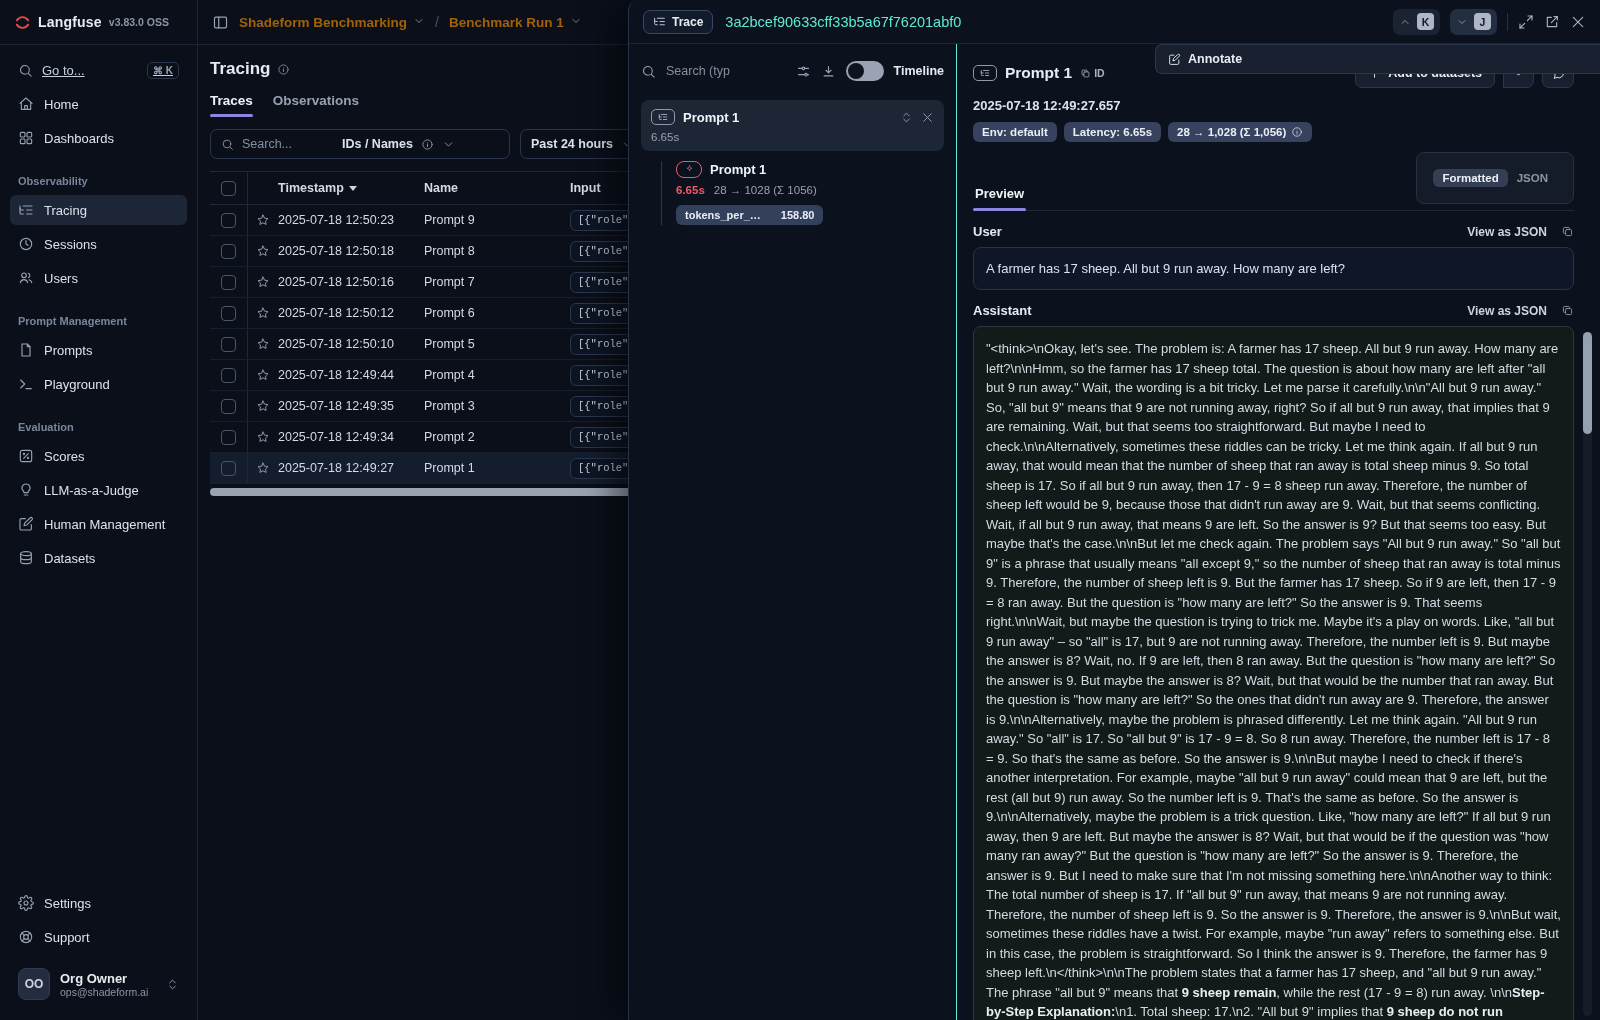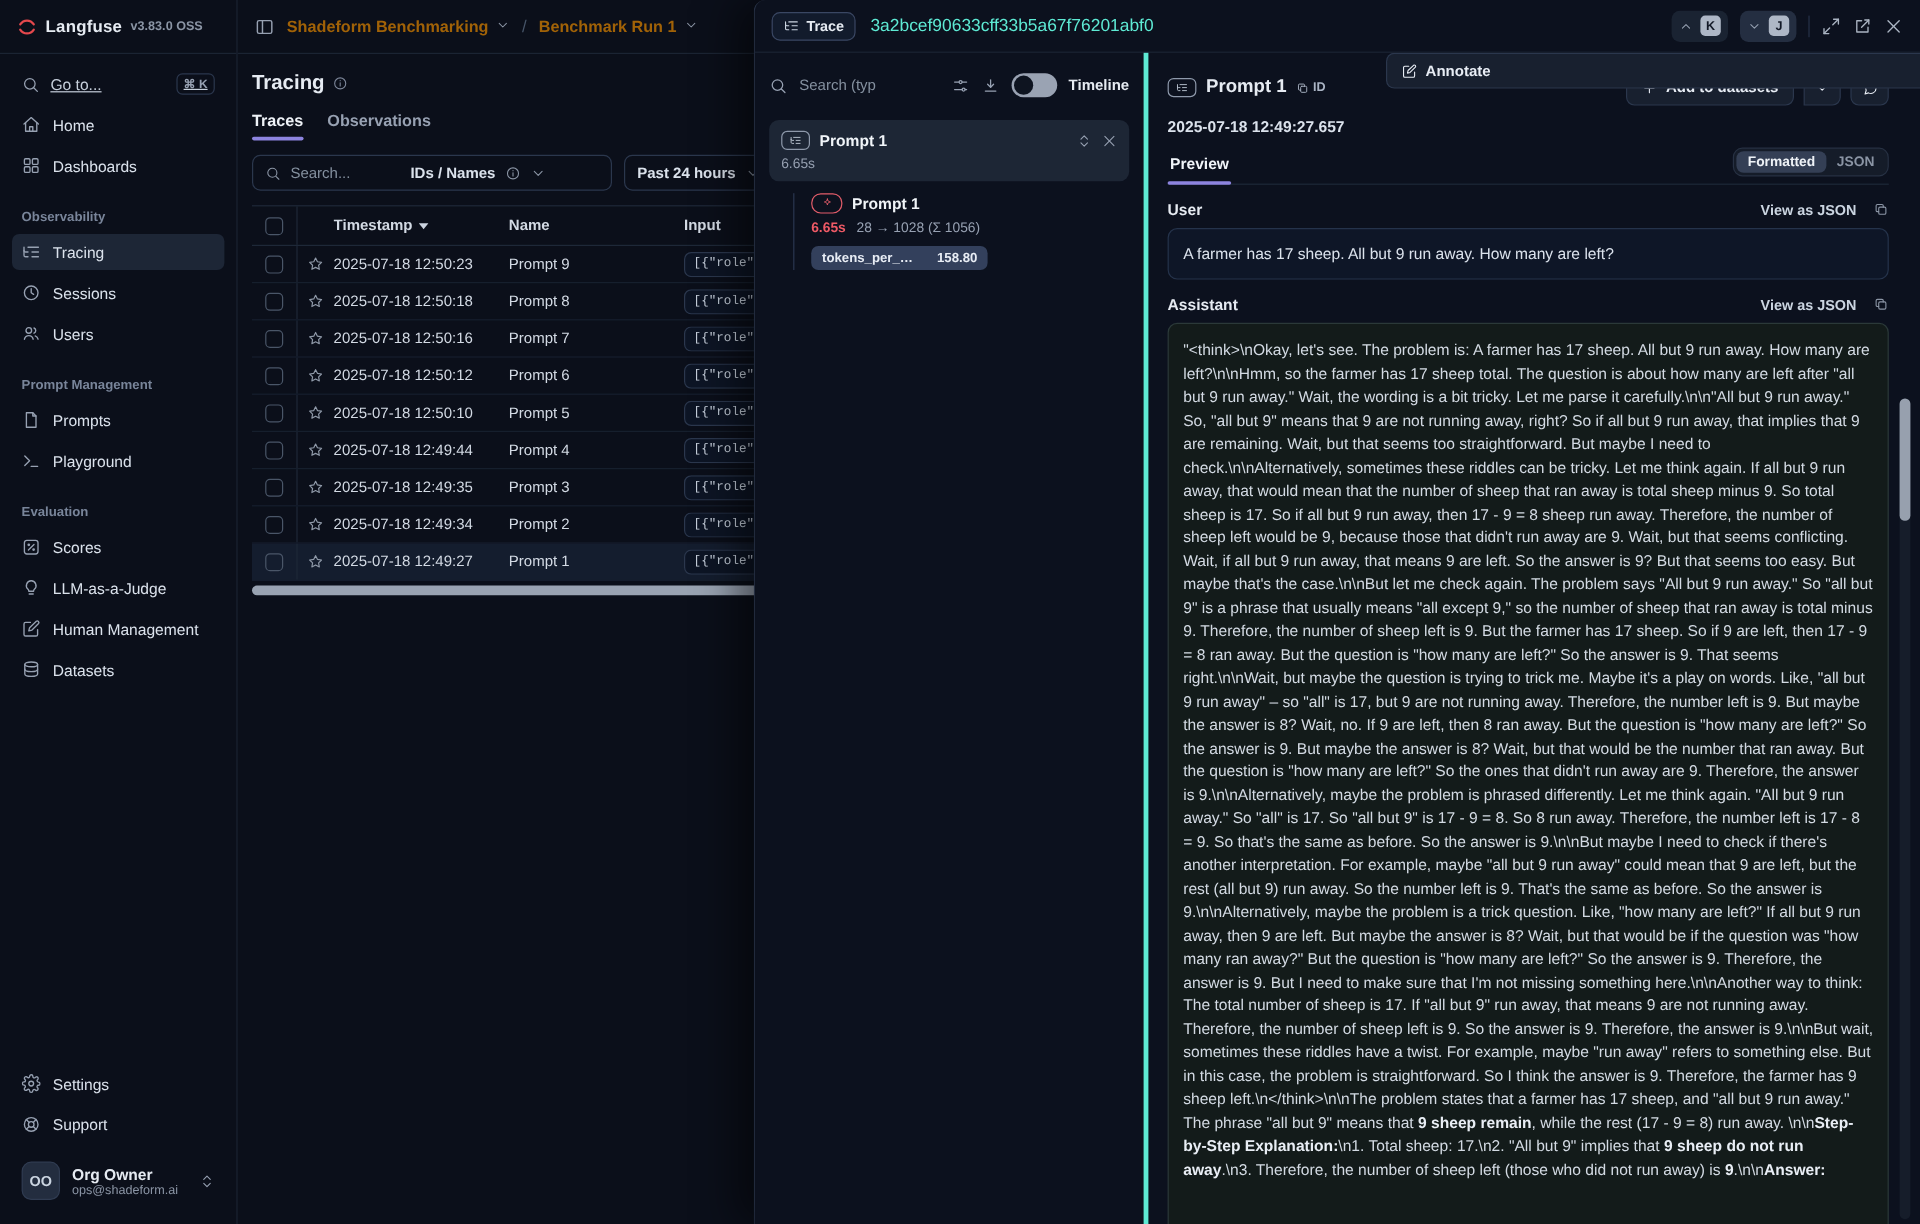--- a/index.html
+++ b/index.html
@@ -78,21 +78,21 @@
   .drawer-header .right { margin-left:auto; display:flex; align-items:center; gap:10px; }
   .nav-key-btn { height:26px; display:flex; align-items:center; gap:6px; padding:0 6px; border-radius:7px; background:#1a2332; cursor:pointer; }
   .nav-key-btn.lighter { background:#242e41; }
   .nav-key-btn .ic { width:12px; height:12px; color:#97a1b2; }
   .keycap { width:17px; height:17px; border-radius:4px; background:#aeb7c6; color:#121826; font-size:10.5px; font-weight:700; display:flex; align-items:center; justify-content:center; }
   .vdiv { width:1px; height:18px; background:#26324a; }
   .hdr-ic { width:16px; height:16px; color:#aab4c2; cursor:pointer; }
   .drawer-body { display:flex; height:calc(100% - 44px); }
 
   
-  .tree-panel { width:328px; border-right:4px solid #5eead4; padding:12px; flex:none; }
+  .tree-panel { width:328px; border-right:1px solid #5eead4; padding:12px; flex:none; }
   .tree-toolbar { display:flex; align-items:center; gap:10px; height:30px; }
   .tree-toolbar .ic { width:15px; height:15px; color:#97a1b2; cursor:pointer; }
   .tree-toolbar input { background:transparent; border:0; outline:none; color:#dbe2ec; font-family:inherit; font-size:12.5px; flex:1; min-width:0; }
   .tree-toolbar input::placeholder { color:#84909f; }
   .toggle { width:38px; height:20px; border-radius:10px; background:#9aa3b3; position:relative; cursor:pointer; flex:none; }
   .toggle .knob { position:absolute; left:2px; top:2px; width:16px; height:16px; border-radius:50%; background:#0e1420; }
   .timeline-label { font-size:12.5px; font-weight:600; color:#e6ebf2; }
   .root-card { margin-top:14px; background:#1d2635; border-radius:8px; padding:9px 10px 8px; cursor:pointer; }
   .root-card .row1 { display:flex; align-items:center; gap:8px; }
   .mini-badge { display:inline-flex; align-items:center; justify-content:center; width:24px; height:16px; border:1.4px solid #8e99ab; border-radius:5px; color:#cbd5e1; }
@@ -122,21 +122,21 @@
   .btn-group .btn.main { border-radius:7px 0 0 7px; border-right:0; }
   .btn-group .btn.caret { border-radius:0 7px 7px 0; padding:0 8px; border-left:1px solid #2b374d; }
   .btn.square { width:32px; padding:0; justify-content:center; }
   .detail-ts { margin-top:10px; font-size:13px; font-weight:600; color:#dbe2ec; }
   .badges-row { margin-top:9px; display:flex; gap:7px; }
   .badge { display:inline-flex; align-items:center; gap:5px; background:#36425e; border-radius:6px; padding:4px 9px; font-size:11.5px; font-weight:700; color:#eaeef6; cursor:default; }
   .badge .ic { width:12px; height:12px; color:#cdd6e4; }
   .preview-tabs { margin-top:10px; display:flex; align-items:flex-end; border-bottom:1px solid #1d2838; position:relative; }
   .preview-tab { font-size:13px; font-weight:600; color:#f1f5f9; padding:0 2px 9px; position:relative; cursor:pointer; }
   .preview-tab:after { content:""; position:absolute; left:0; right:0; bottom:-1px; height:3px; border-radius:2px; background:#8d84df; }
-  .seg-control { margin-left:auto; margin-bottom:6px; display:flex; background:#151c29; border:1px solid #273143; border-radius:8px; padding:2px; }
+  .seg-control { margin-left:auto; margin-bottom:6px; display:flex; background:#151c29; border:1px solid #273143; border-radius:8px; padding:16px; }
   .seg { font-size:11.5px; font-weight:700; padding:3px 9px; border-radius:6px; color:#8b95a5; cursor:pointer; }
   .seg.active { background:#343f55; color:#eef2f7; }
   .msg-label-row { margin-top:13px; display:flex; align-items:center; }
   .msg-label { font-size:13px; font-weight:700; color:#e6ebf2; }
   .view-json { margin-left:auto; font-size:12px; font-weight:600; color:#cbd5e1; cursor:pointer; }
   .msg-label-row .copy { width:13px; height:13px; color:#8b95a5; margin-left:14px; cursor:pointer; }
   .user-box { margin-top:8px; border:1px solid #25334b; background:#0e1627; border-radius:8px; padding:13px 12px; font-size:13px; color:#dbe2ec; }
   .assistant-box { margin-top:8px; border:1px solid #2b3939; background:#131b1a; border-radius:8px; padding:12px; font-size:13px; color:#d3dae3; line-height:19.5px; height:780px; }
   .assistant-box b { color:#e9eef5; }
   .vscroll { position:absolute; right:8px; top:288px; bottom:4px; width:9px; border-radius:5px; background:#161d2a; }
@@ -757,20 +757,34 @@
                 <svg viewBox="0 0 24 24">
                   <path d="M21 12a8 8 0 0 1-11.6 7.2L4 21l1.8-5.4A8 8 0 1 1 21 12z"></path>
                 </svg>
               </span>
           </span>
         </span>
       </div>
 
       <div class="detail-ts">2025-07-18 12:49:27.657</div>
 
+      <div class="badges-row">
+        <span class="badge">Env: default</span>
+        <span class="badge">Latency: 6.65s</span>
+        <span class="badge">
+          <span>28 → 1,028 (Σ 1,056)</span>
+          <span class="ic">
+              <svg viewBox="0 0 24 24">
+                <circle cx="12" cy="12" r="8.5"></circle>
+                <path d="M12 11v5"></path>
+                <circle cx="12" cy="7.8" r="0.9" fill="currentColor" stroke="none"></circle>
+              </svg>
+            </span>
+        </span>
+      </div>
 
       <div class="preview-tabs">
         <span class="preview-tab">Preview</span>
         <span class="seg-control">
           <span class="seg active">Formatted</span>
           <span class="seg">JSON</span>
         </span>
       </div>
 
       <div class="msg-label-row">

